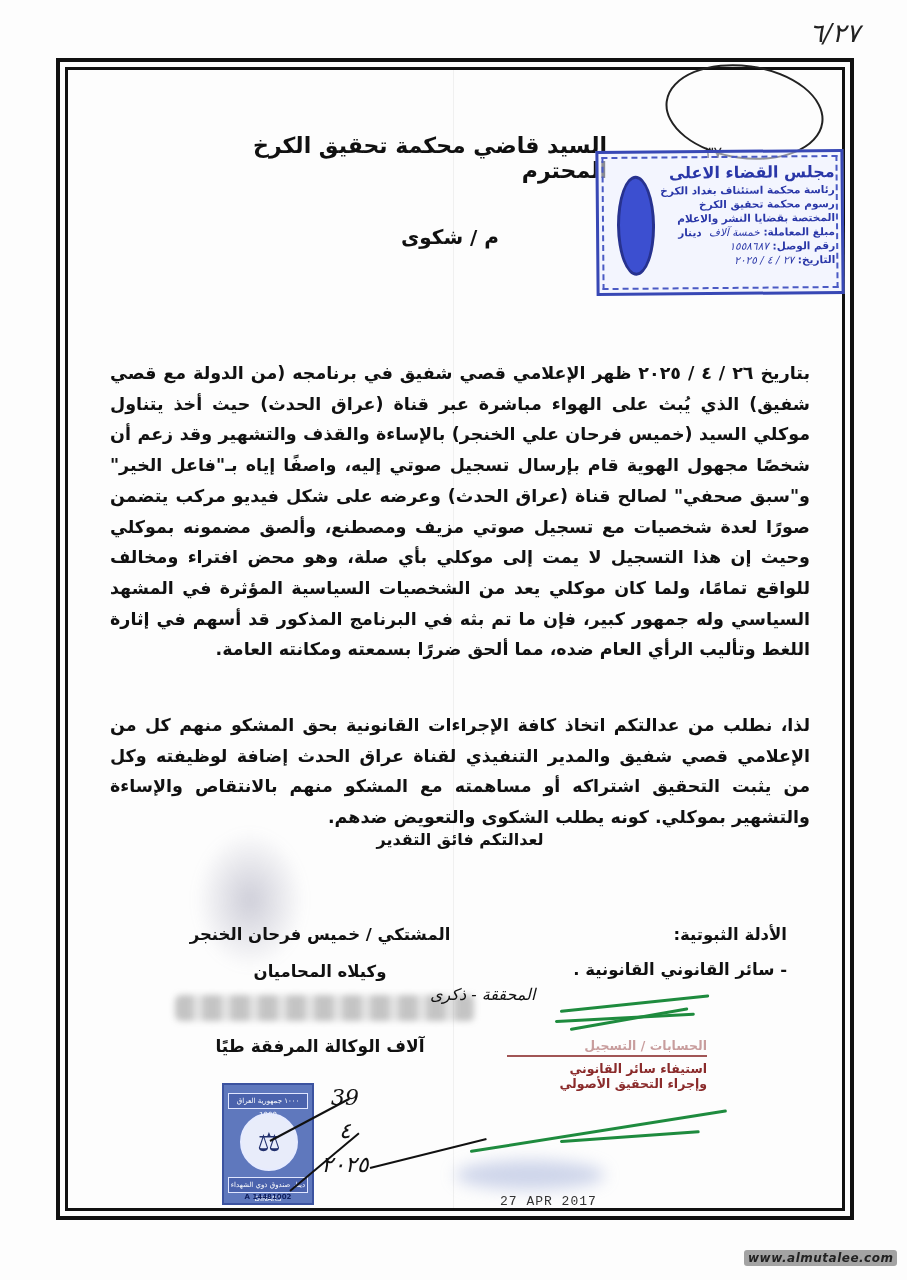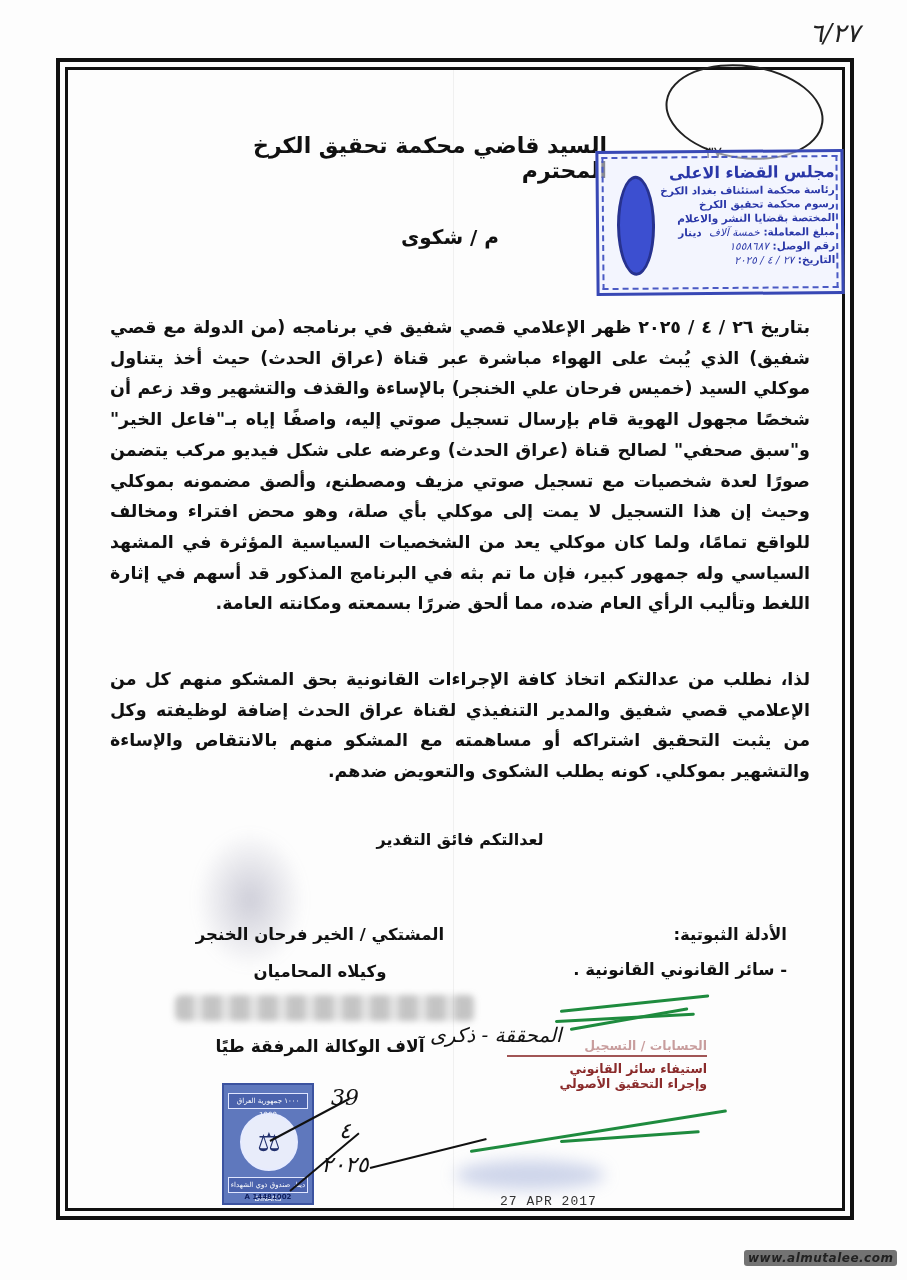--- a/index.html
+++ b/index.html
@@ -26,21 +26,21 @@
       position: absolute; right: 300px; top: 133px; width: 420px; text-align: right;
       font-weight: bold; font-size: 22px;
     }
     .subject {
       position: absolute; left: 380px; top: 225px; width: 140px; text-align: center;
       font-weight: bold; font-size: 20px;
     }
     .body-block {
       position: absolute; left: 110px; width: 700px; text-align: justify;
       text-align-last: right;
-      font-weight: bold; font-size: 17.5px; line-height: 30.7px;
+      font-weight: bold; font-size: 17.5px; line-height: 30.7px; margin-top: 46px;
     }
     .p1 { top: 312px; }
     .p2 { top: 664px; }
     .closing {
       position: absolute; left: 330px; top: 830px; width: 260px; text-align: center;
       font-weight: bold; font-size: 16px;
     }
     .sig-col { position: absolute; left: 170px; width: 300px; text-align: center; font-weight: bold; font-size: 16.5px; }
     .sig-name { top: 925px; }
     .sig-lawyers { top: 962px; }
@@ -121,41 +121,41 @@
       position: absolute; left: 320px; width: 50px; font-family: "DejaVu Serif", serif; font-style: italic; font-size: 22px; color: #111; text-align: center;
     }
     .rev-d1 { top: 1085px; }
     .rev-d2 { top: 1118px; }
     .rev-d3 { top: 1152px; }
     .pen-line {
       position: absolute; height: 2px; background: #111; transform-origin: left center;
     }
     
     .hand-note {
-      position: absolute; left: 430px; top: 1023px; font-family: "DejaVu Serif", serif; font-style: italic;
-      font-size: 20px; color: #111;
+      position: absolute; left: 430px; top: 985px; font-family: "DejaVu Serif", serif; font-style: italic;
+      font-size: 16px; color: #111;
     }
     .green-scribble {
       position: absolute; height: 3px; background: #1e8b3e; transform-origin: left center; border-radius: 2px;
     }
     .red-stamp {
       position: absolute; right: 200px; top: 1038px; width: 200px; text-align: right; color: #8a2b2b; font-weight: bold; font-size: 12.5px;
     }
     .red-stamp .rule { border-bottom: 2px solid #8a2b2b; opacity: 0.8; margin: 2px 0 4px 0; }
     .red-stamp .dim { opacity: 0.45; }
     .date-stamp {
       position: absolute; left: 500px; top: 1194px; font-family: "Liberation Mono", monospace; font-size: 13px; color: #333; letter-spacing: 1px;
     }
     .blur-blob {
       position: absolute; left: 455px; top: 1160px; width: 150px; height: 30px;
       background: rgba(120,140,200,0.35); filter: blur(8px); border-radius: 50%;
     }
     .watermark {
       position: absolute; left: 744px; top: 1250px; font-family: "DejaVu Sans", sans-serif; font-style: italic; font-weight: bold;
-      font-size: 12px; color: #222; background: #737373; padding: 1px 4px; border-radius: 3px; letter-spacing: 0.5px;
+      font-size: 12px; color: #222; background: #a3a3a3; padding: 1px 4px; border-radius: 3px; letter-spacing: 0.5px;
     }
   </style>
 </head>
 <body>
 
 <div class="top-scribble rtl">٦/٢٧</div>
 
 <div class="frame-outer"></div>
 <div class="frame-inner"></div>
 <div class="fold-line"></div>
@@ -188,21 +188,21 @@
     </div>
   </div>
 </div>
 
 <div class="body-block p1 rtl">بتاريخ ٢٦ / ٤ / ٢٠٢٥ ظهر الإعلامي قصي شفيق في برنامجه (من الدولة مع قصي شفيق) الذي يُبث على الهواء مباشرة عبر قناة (عراق الحدث) حيث أخذ يتناول موكلي السيد (خميس فرحان علي الخنجر) بالإساءة والقذف والتشهير وقد زعم أن شخصًا مجهول الهوية قام بإرسال تسجيل صوتي إليه، واصفًا إياه بـ"فاعل الخير" و"سبق صحفي" لصالح قناة (عراق الحدث) وعرضه على شكل فيديو مركب يتضمن صورًا لعدة شخصيات مع تسجيل صوتي مزيف ومصطنع، وألصق مضمونه بموكلي وحيث إن هذا التسجيل لا يمت إلى موكلي بأي صلة، وهو محض افتراء ومخالف للواقع تمامًا، ولما كان موكلي يعد من الشخصيات السياسية المؤثرة في المشهد السياسي وله جمهور كبير، فإن ما تم بثه في البرنامج المذكور قد أسهم في إثارة اللغط وتأليب الرأي العام ضده، مما ألحق ضررًا بسمعته ومكانته العامة.</div>
 <div class="body-block p2 rtl">لذا، نطلب من عدالتكم اتخاذ كافة الإجراءات القانونية بحق المشكو منهم كل من الإعلامي قصي شفيق والمدير التنفيذي لقناة عراق الحدث إضافة لوظيفته وكل من يثبت التحقيق اشتراكه أو مساهمته مع المشكو منهم بالانتقاص والإساءة والتشهير بموكلي. كونه يطلب الشكوى والتعويض ضدهم.</div>
 
 <div class="closing rtl">لعدالتكم فائق التقدير</div>
 
 <div class="smudge"></div>
-<div class="sig-col sig-name rtl">المشتكي / الخير فرحان الخنجر</div>
+<div class="sig-col sig-name rtl">المشتكي / خميس فرحان الخنجر</div>
 <div class="sig-col sig-lawyers rtl">وكيلاه المحاميان</div>
 <div class="sig-blur"></div>
 <div class="sig-col sig-poa rtl">آلاف الوكالة المرفقة طيًا</div>
 
 <div class="evidence-title rtl">الأدلة الثبوتية:</div>
 <div class="evidence-item rtl">- سائر القانوني القانونية .</div>
 
 <div class="hand-note rtl">المحققة - ذكرى</div>
 <div class="green-scribble" style="left:560px; top:1010px; width:150px; transform:rotate(-6deg);"></div>
 <div class="green-scribble" style="left:555px; top:1020px; width:140px; transform:rotate(-3deg);"></div>

